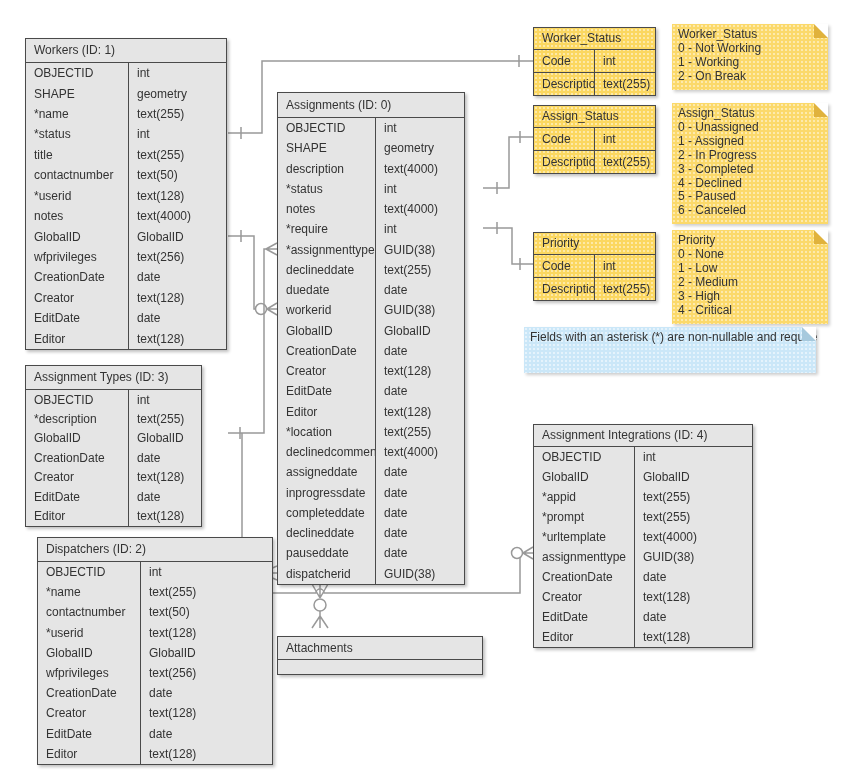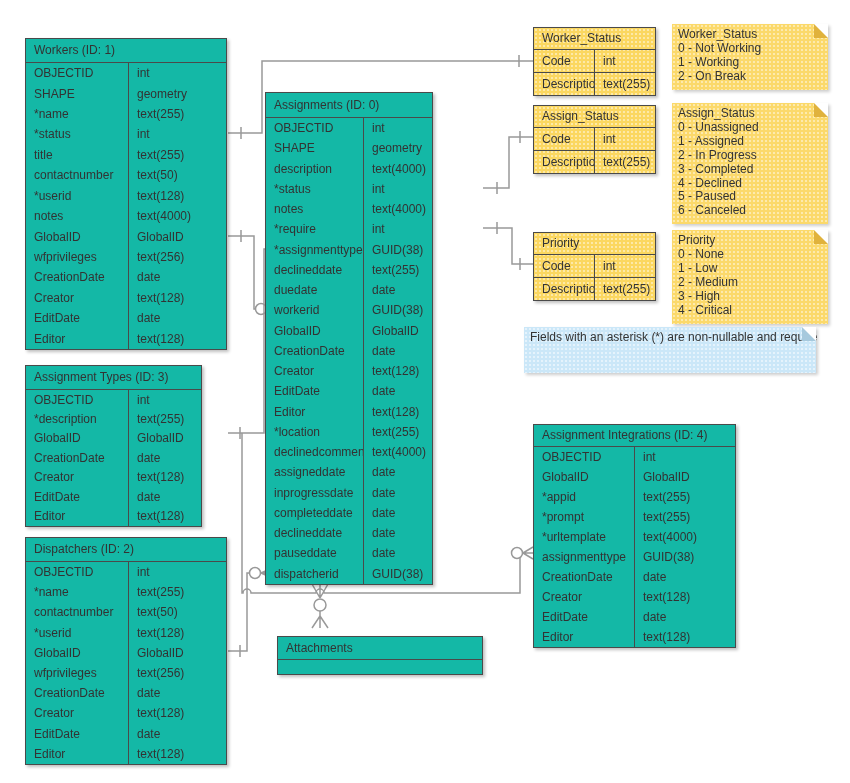--- a/index.html
+++ b/index.html
@@ -2,41 +2,41 @@
 <html><head>
 <meta charset="utf-8">
 <style>
   html,body{margin:0;padding:0;background:#fff;}
   #canvas{
     position:relative;width:850px;height:783px;background:#fff;overflow:hidden;
     font-family:"Liberation Sans","DejaVu Sans",sans-serif;font-size:12px;color:#333;
   }
   svg.wires{position:absolute;left:0;top:0;z-index:1;}
   .entity{
-    position:absolute;background:#14b8a6;border:1px solid #4a4a4a;z-index:2;
+    position:absolute;background:#e5e5e5;border:1px solid #4a4a4a;z-index:2;
     box-shadow:2px 2px 3px rgba(0,0,0,.25);box-sizing:border-box;
   }
   .entity .title{
     height:var(--th,24px);line-height:var(--th,24px);padding-left:8px;
     border-bottom:1px solid #4a4a4a;white-space:nowrap;overflow:hidden;
   }
   .rows{position:relative;}
   .row{display:flex;height:var(--rowh,20px);align-items:center;}
   .c1{width:var(--c1,100px);padding-left:8px;box-sizing:border-box;white-space:nowrap;overflow:hidden;flex:none;}
   .c2{border-left:1px solid #4a4a4a;padding-left:8px;flex:1;height:100%;display:flex;align-items:center;white-space:nowrap;overflow:hidden;}
   .bold-both .c1,.bold-both .c2,.bold-name .c1{font-weight:normal;}
 
   
   #workers{left:25px;top:38px;width:202px;--rowh:20.43px;--c1:102px;--th:23px;}
   #assignment-types{left:25px;top:365px;width:177px;--rowh:19.4px;--c1:102px;--th:23px;}
-  #dispatchers{left:25px;top:537px;width:202px;--rowh:20.2px;--c1:102px;--th:23px;}
-  #assignments{left:265px;top:92px;width:168px;--rowh:20.26px;--c1:97px;--th:24px;}
+  #dispatchers{left:37px;top:537px;width:236px;--rowh:20.2px;--c1:102px;--th:23px;}
+  #assignments{left:277px;top:92px;width:188px;--rowh:20.26px;--c1:97px;--th:24px;}
   #attachments{left:277px;top:628px;width:206px;margin-top:8px;--th:22px;}
   #attachments .rows{height:14px;}
-  #integrations{left:533px;top:424px;width:203px;--rowh:20px;--c1:100px;--th:21px;}
+  #integrations{left:533px;top:424px;width:220px;--rowh:20px;--c1:100px;--th:21px;}
 
   
   .domain{--rowh:22px;--c1:60px;--th:21px;width:123px;
     background-color:#fbd760;
     background-image:radial-gradient(rgba(255,255,255,.45) 1px,rgba(0,0,0,0) 1px);
     background-size:4px 4px;}
   .domain .row + .row{border-top:1px solid #4a4a4a;}
   #worker-status{left:533px;top:27px;}
   #assign-status{left:533px;top:105px;}
   #priority{left:533px;top:232px;}

